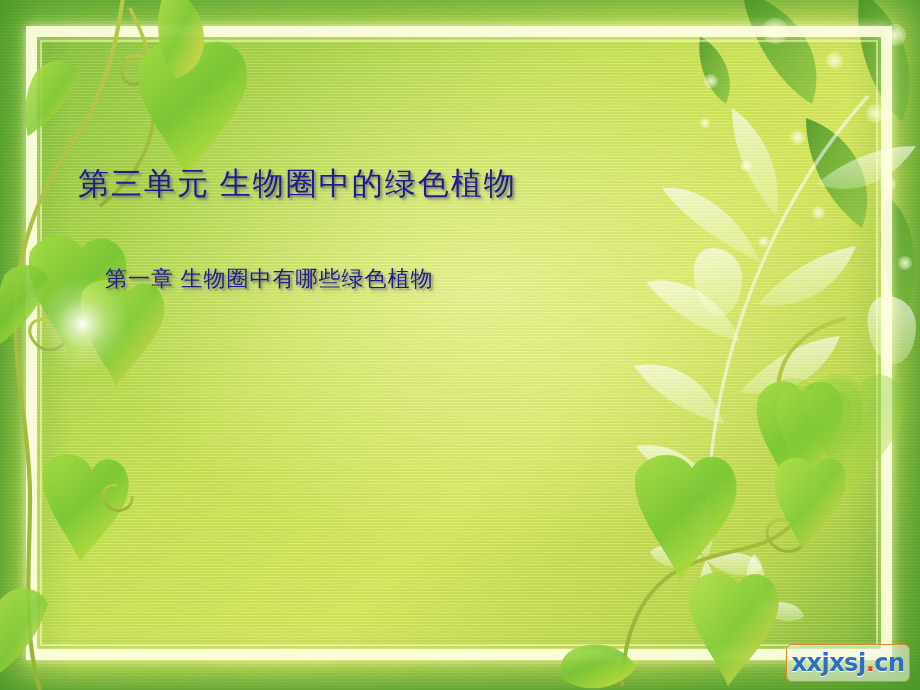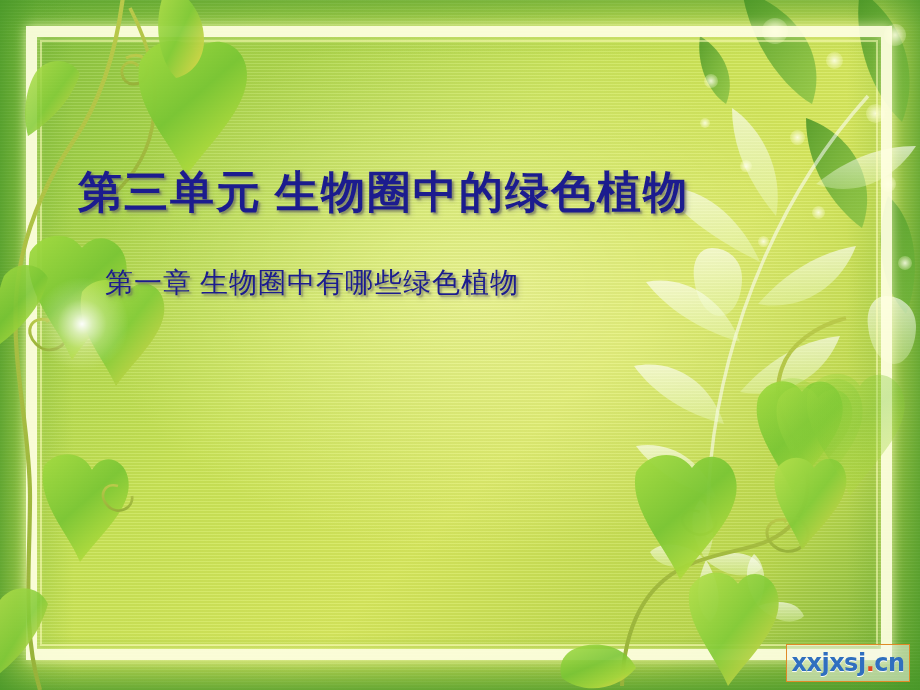--- a/index.html
+++ b/index.html
@@ -73,28 +73,28 @@
 
   .line{
     position:absolute;
     color:#1c1c8e;
     font-family:"Liberation Serif","DejaVu Serif",serif;
     font-weight:normal;
     white-space:nowrap;
     text-shadow:2px 2px 2px rgba(90,90,90,.55), 3px 3px 5px rgba(120,120,120,.3);
     letter-spacing:1px;
   }
-  .line-1{ left:78px;  top:163px; font-size:44px; font-weight:bold; letter-spacing:2px; }
-  .line-2{ left:105px; top:264px; font-size:28px; }
+  .line-1{ left:78px;  top:163px; font-size:31px; font-weight:normal; letter-spacing:2px; }
+  .line-2{ left:105px; top:264px; font-size:22px; }
   .line-3{ left:110px; top:355px; font-size:29px; }
 
   
   .watermark{
     position:absolute; left:786px; top:644px; width:124px; height:38px;
-    border:1.5px solid #e08a28; border-radius:0;
+    border:1.5px solid #e08a28; border-radius:6px;
     background:rgba(248,250,236,.55);
     display:flex; align-items:center; justify-content:center;
     overflow:hidden;
   }
   .wm-text{
     font-family:"DejaVu Sans","Liberation Sans",sans-serif;
     font-weight:bold; font-size:24px; letter-spacing:-.5px;
     color:#2f6fbf;
     text-shadow:0 1px 0 rgba(255,255,255,.9);
     line-height:1;

